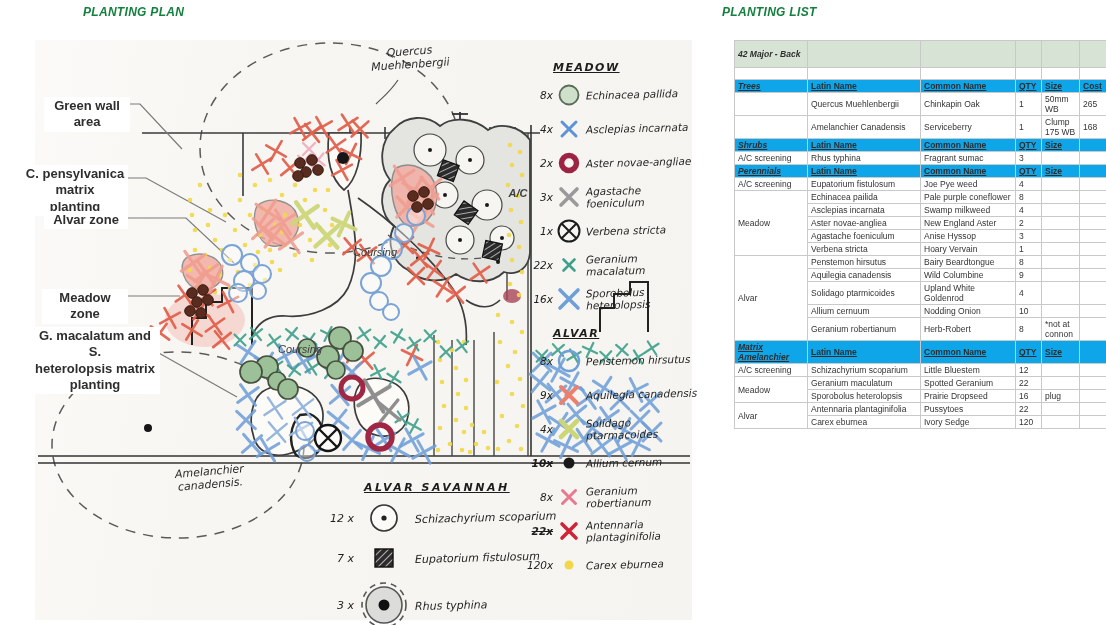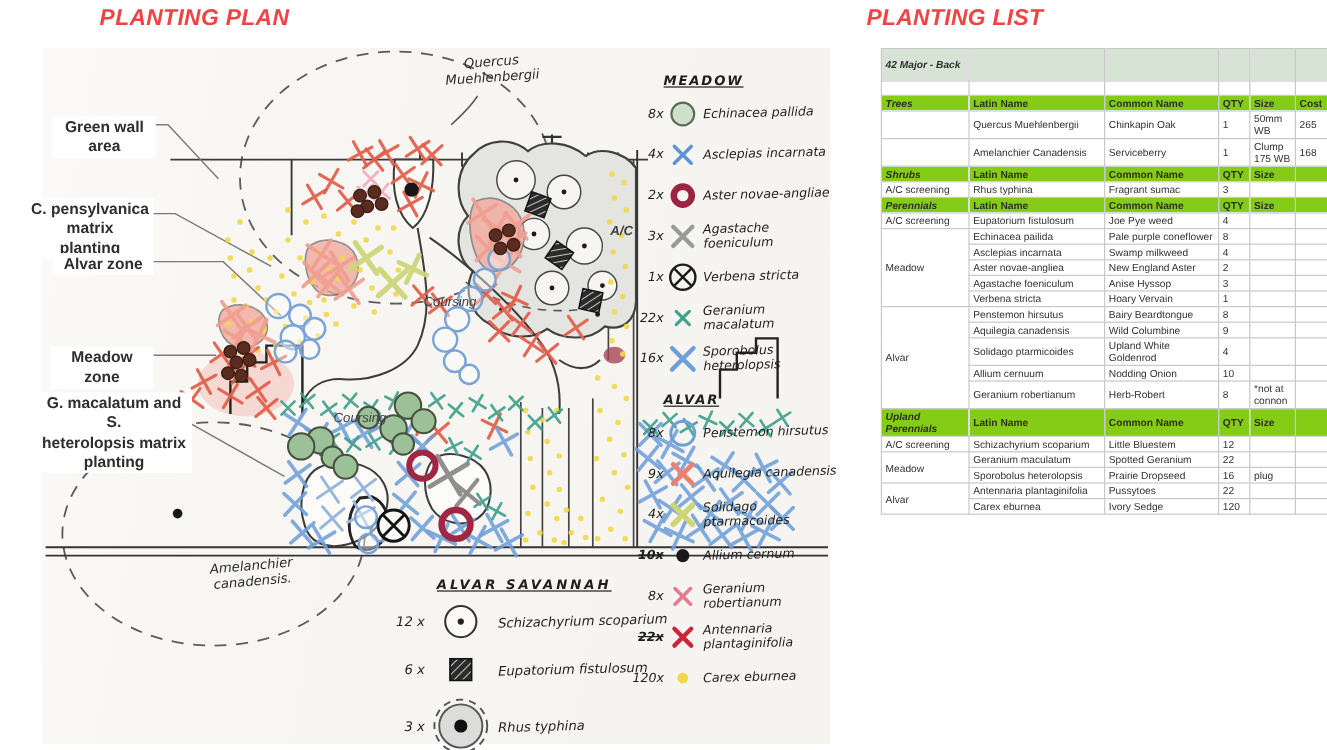--- a/index.html
+++ b/index.html
@@ -1,18 +1,18 @@
 <!DOCTYPE html>
 <html><head>
 <meta charset="utf-8">
 <style>
   html,body{margin:0;padding:0;background:#fff;width:1106px;height:625px;overflow:hidden;
             font-family:"Liberation Sans",sans-serif;}
   .abs{position:absolute;}
-  .page-title{font-size:19px;font-weight:bold;font-style:italic;color:#ef4444;letter-spacing:.3px;}
+  .page-title{font-size:12px;font-weight:bold;font-style:italic;color:#15803d;letter-spacing:.3px;}
   
   #plan-paper{left:35px;top:40px;width:657px;height:580px;
               background:linear-gradient(100deg,#fbfaf8 0%,#f7f6f2 30%,#f5f4f0 100%);}
   #sketch{position:absolute;left:0;top:0;pointer-events:none;}
   .callout{font-size:13px;font-weight:bold;color:#2e2e2e;text-align:center;line-height:1.25;
            background:#fff;padding:1px 3px;white-space:pre-line;}
   .print-note{font-size:11px;font-style:italic;color:#3d3d3d;text-align:center;margin-top:44px;}
   .hand{font-family:"DejaVu Sans",sans-serif;font-style:italic;font-size:11px;color:#2a2a2a;
         text-align:center;line-height:1.15;white-space:pre-line;}
   
@@ -33,21 +33,21 @@
   #legend-savannah .leg-name{width:160px;font-size:11px;}
   
   #list-wrap{left:722px;top:40px;width:380px;padding-left:12px;}
   table.plist{border-collapse:collapse;width:380px;table-layout:fixed;}
   table.plist td{border:1px solid #c9c9c9;font-size:8.5px;line-height:1.18;color:#333;
                  padding:1px 3px;vertical-align:middle;overflow:hidden;}
   table.plist col.c0{width:73px;} table.plist col.c1{width:113px;} table.plist col.c2{width:95px;}
   table.plist col.c3{width:26px;} table.plist col.c4{width:38px;} table.plist col.c5{width:35px;}
   tr.t-title td{background:#d7e3d5;font-weight:bold;font-style:italic;color:#2f2f2f;height:24px;}
   tr.t-spacer td{height:9px;}
-  tr.t-head td{background:#84cc16;font-weight:bold;color:#2d2d2d;}
+  tr.t-head td{background:#0ea5e9;font-weight:bold;color:#2d2d2d;text-decoration:underline;}
   td.cat-hd{font-style:italic;}
   td.qty{}
   td.cost{}
 </style>
 </head>
 <body>
 
 <div class="abs page-title" style="left:83px;top:5px;">PLANTING PLAN</div>
 
 <div class="abs" id="plan-paper">
@@ -598,21 +598,21 @@
         <span class="leg-qty">12 x</span>
         <span class="leg-sym">
           <svg width="32" height="32">
             <circle cx="16" cy="16" r="13" fill="#fbfaf7" stroke="#333" stroke-width="1.7"></circle>
             <circle cx="16" cy="16" r="2.6" fill="#222"></circle>
           </svg>
         </span>
         <span class="leg-name">Schizachyrium scoparium</span>
       </div>
       <div class="leg-item">
-        <span class="leg-qty">6 x</span>
+        <span class="leg-qty">7 x</span>
         <span class="leg-sym">
           <svg width="26" height="26">
             <rect x="4" y="4" width="18" height="18" fill="url(#hatch)" stroke="#111" stroke-width="1.4"></rect>
           </svg>
         </span>
         <span class="leg-name">Eupatorium fistulosum</span>
       </div>
       <div class="leg-item">
         <span class="leg-qty">3 x</span>
         <span class="leg-sym">
@@ -777,21 +777,21 @@
           <td class="cost"></td>
         </tr>
         <tr>
           <td>Geranium robertianum</td>
           <td>Herb-Robert</td>
           <td class="qty">8</td>
           <td>*not at connon</td>
           <td class="cost"></td>
         </tr>
         <tr class="t-head">
-          <td class="cat-hd">Upland Perennials</td>
+          <td class="cat-hd">Matrix Amelanchier</td>
           <td>Latin Name</td>
           <td>Common Name</td>
           <td class="qty">QTY</td>
           <td>Size</td>
           <td class="cost"></td>
         </tr>
         <tr>
           <td>A/C screening</td>
           <td>Schizachyrium scoparium</td>
           <td>Little Bluestem</td>

